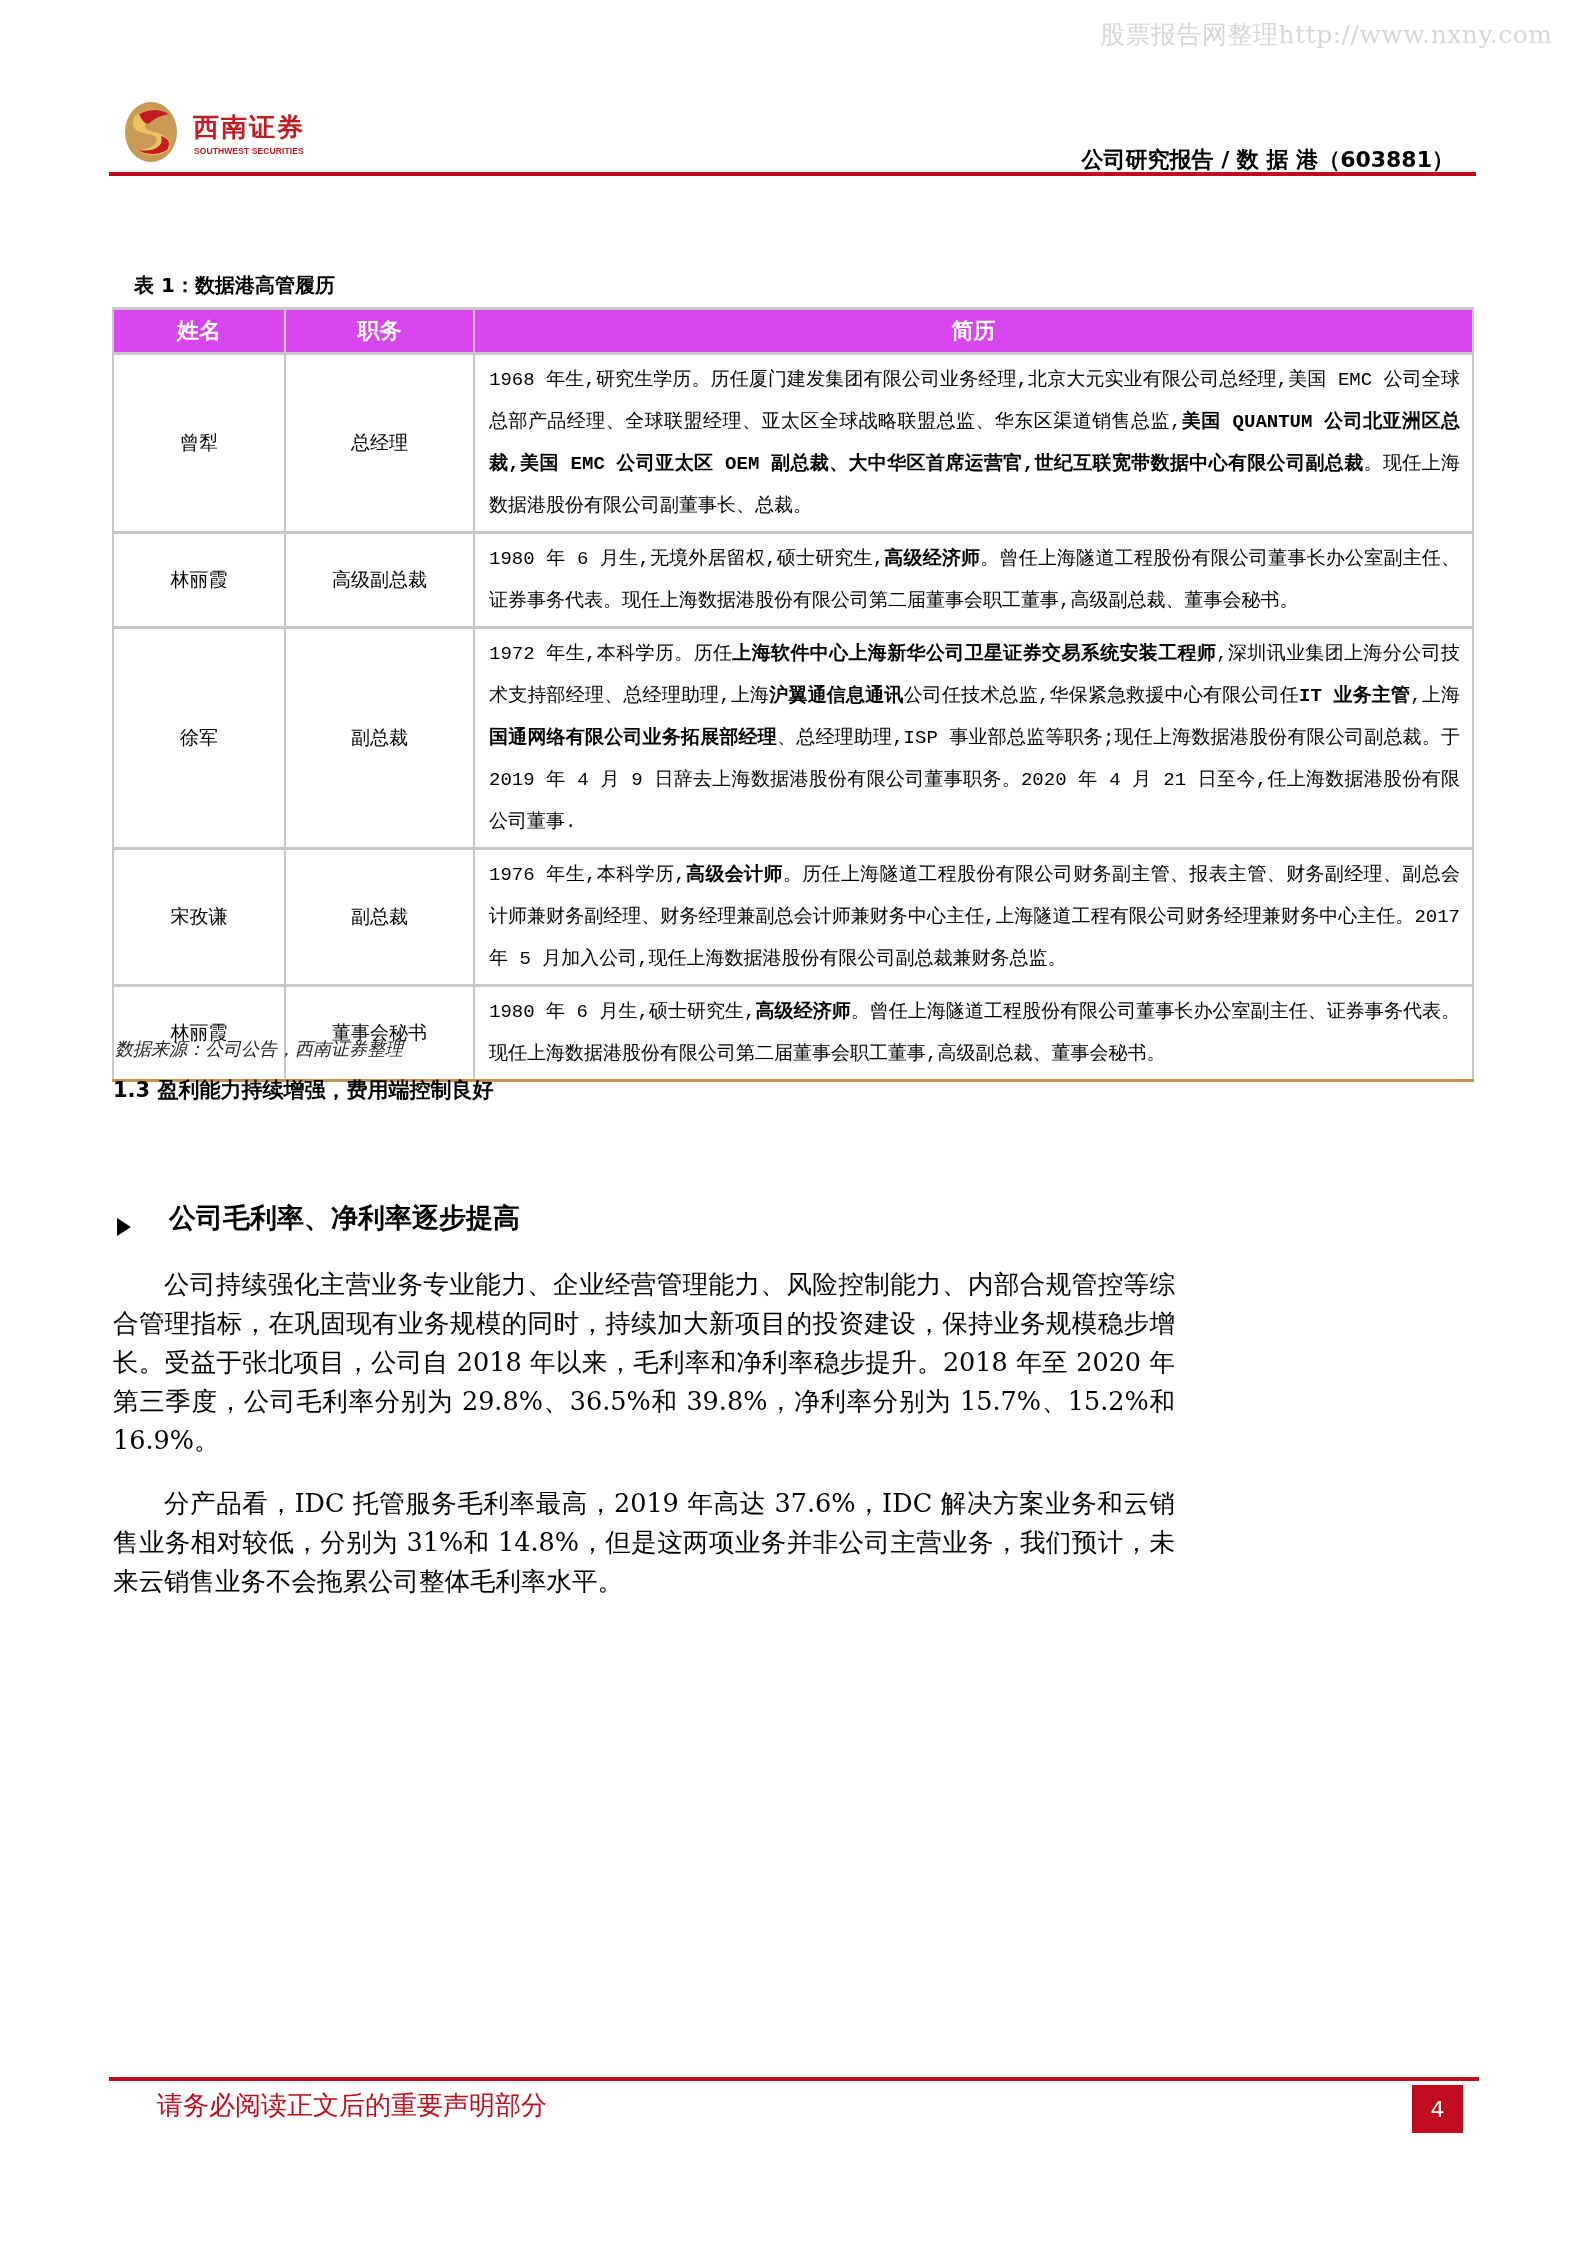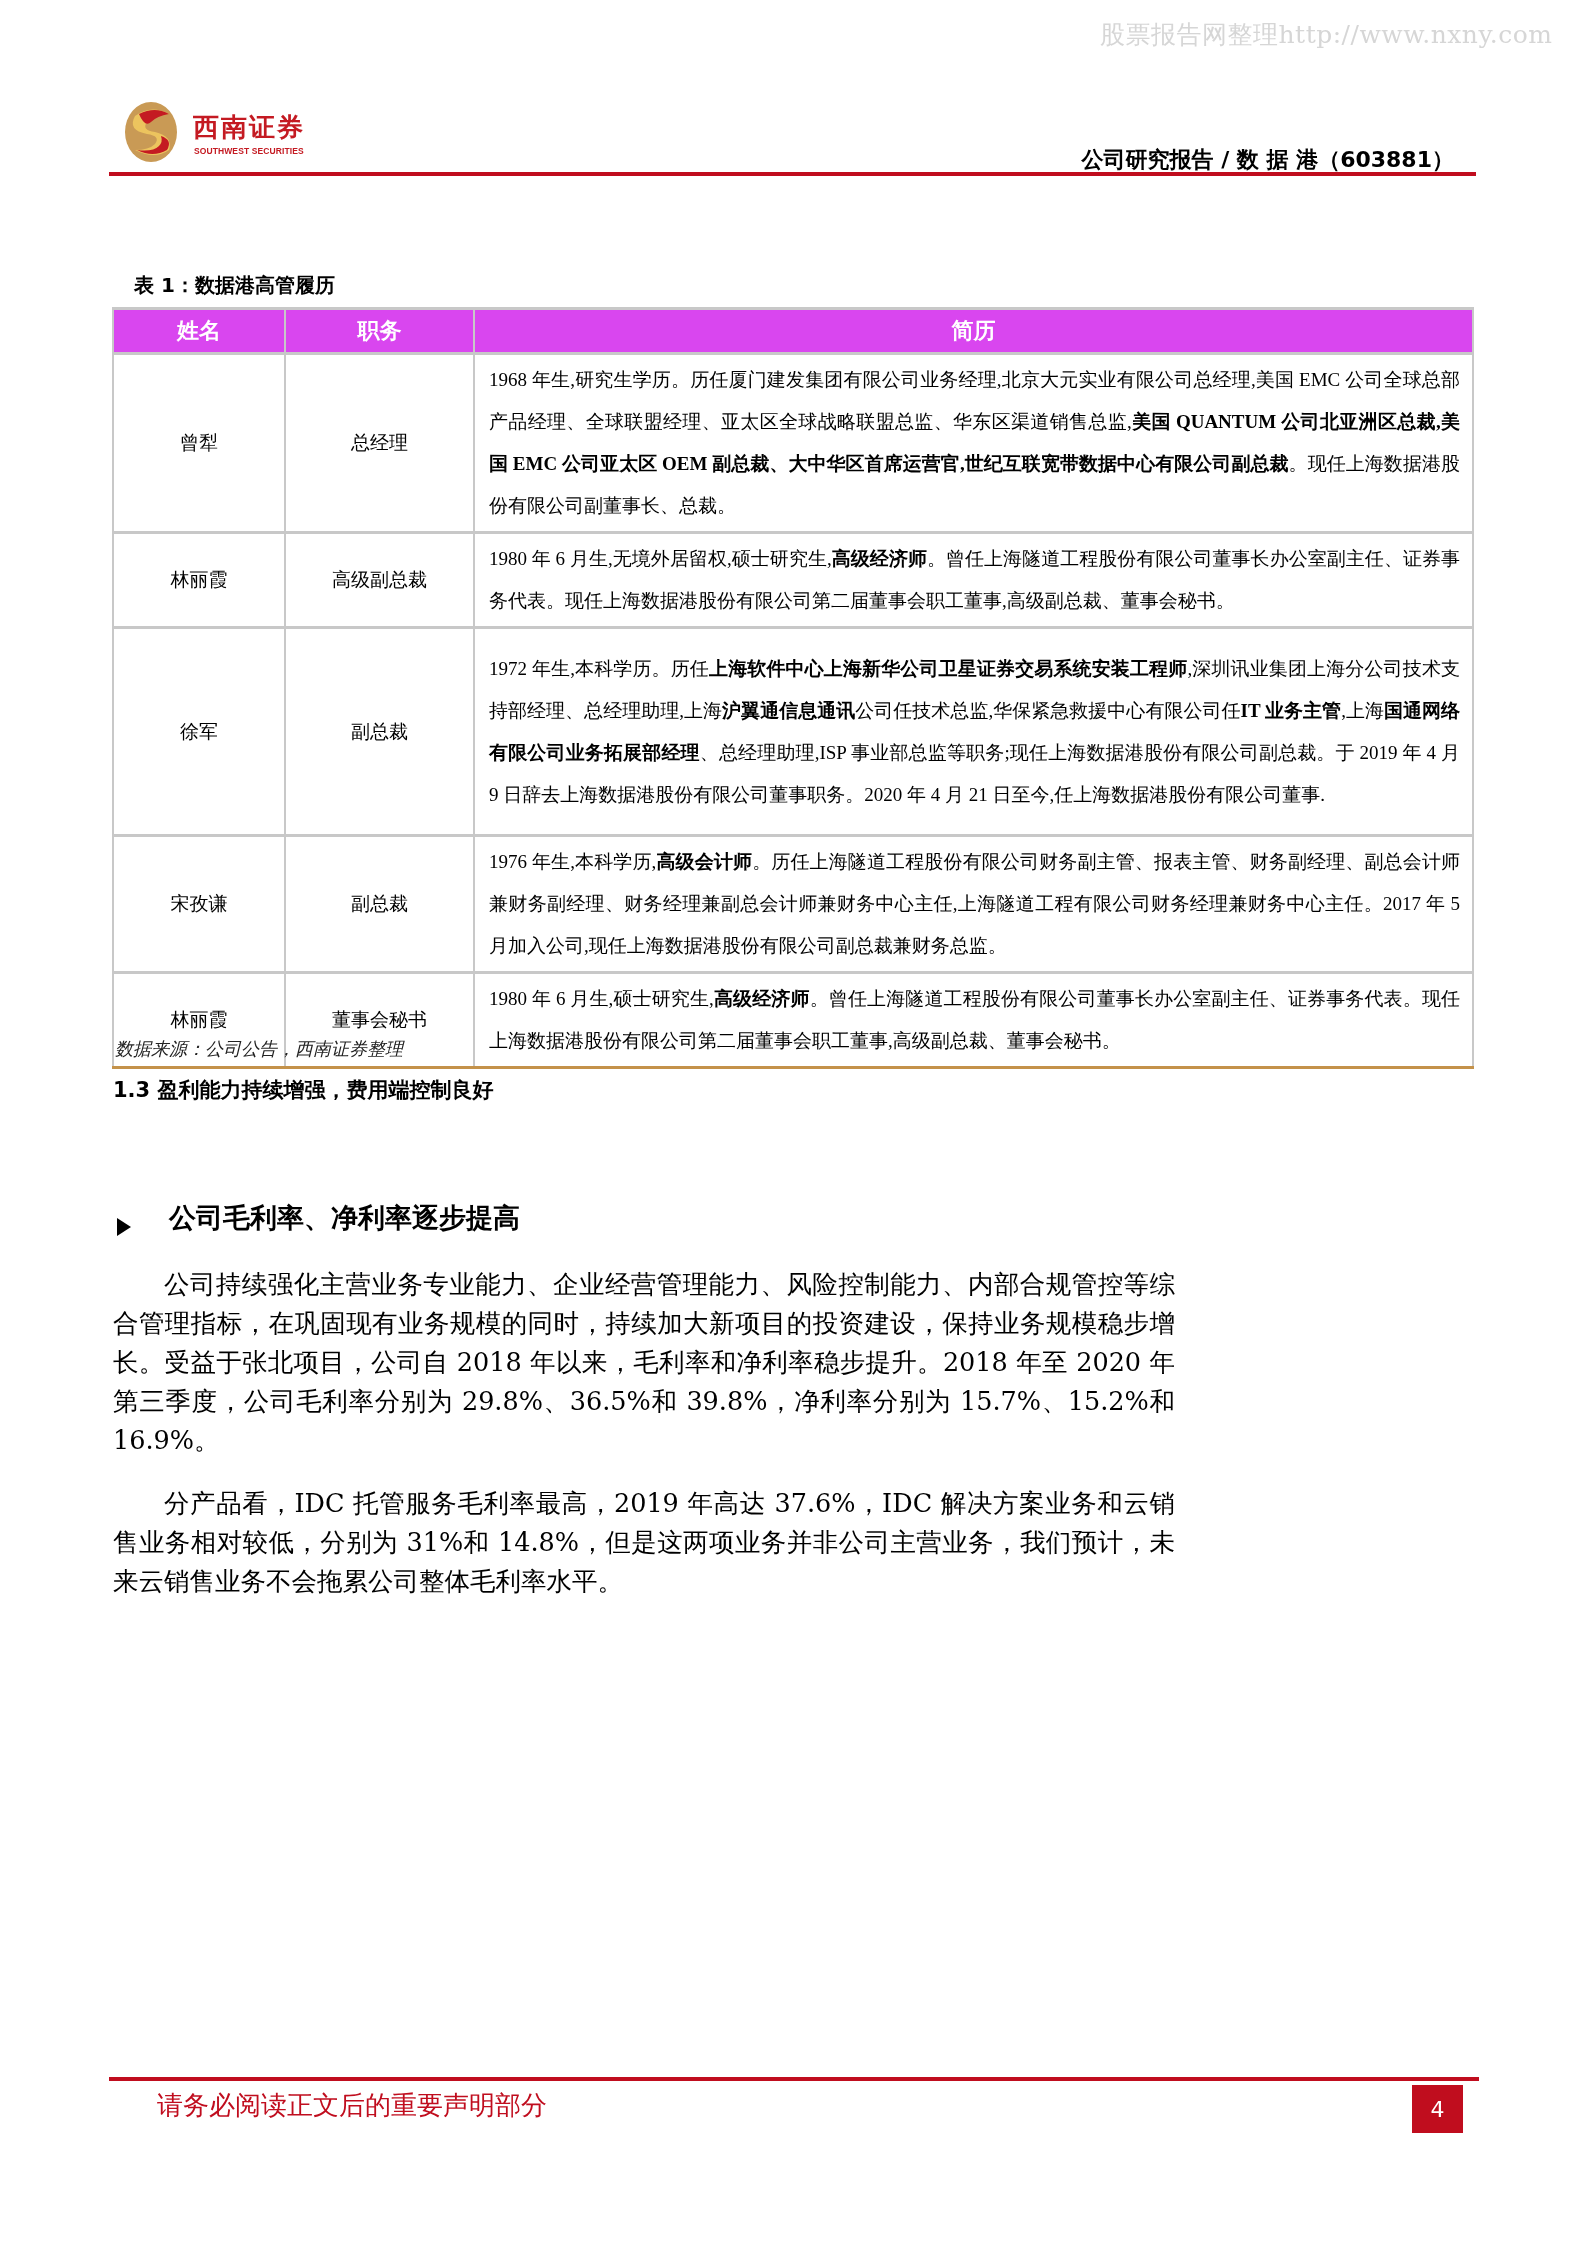--- a/index.html
+++ b/index.html
@@ -23,21 +23,21 @@
   .table-title { left: 107px; top: 272px; font-size: 20px; font-weight: bold; white-space: nowrap; margin-left: 27px; }
 
   table.mgmt { position: absolute; left: 112px; top: 307px; width: 1362px; border-collapse: collapse;
                table-layout: fixed; font-size: 19px; }
   table.mgmt th { background: #d946ef; color: #fff; font-weight: bold; height: 40px; font-size: 22px;
                   border: 2px solid #c8c8c8; border-top: 3px solid #c8c8c8; border-bottom: 3px solid #c8c8c8; }
   table.mgmt td { border: 2px solid #c8c8c8; border-top: 3px solid #c8c8c8; vertical-align: middle; }
   table.mgmt tr:last-child td { border-bottom: 3px solid #c4924a; }
   td.c-name, td.c-title { text-align: center; font-size: 19px; }
   td.c-bio { padding: 4px 12px 4px 14px; line-height: 42px; font-size: 19px; text-align: justify;
-             font-family: Liberation Serif, serif; }
+             font-family: Liberation Mono, monospace; }
   td.c-bio b { font-weight: bold; }
 
   .source-note { left: 115px; top: 1037px; font-size: 18px; font-style: italic; color: #222; white-space: nowrap; }
 
   .section-heading { left: 113px; top: 1076px; font-size: 21px; font-weight: bold; white-space: nowrap; }
   .sub-heading { left: 113px; top: 1200px; font-size: 27px; font-weight: bold; white-space: nowrap; display: flex; align-items: flex-end; }
   .sub-heading .arrow { display: inline-block; width: 0; height: 0; border-top: 9px solid transparent;
                         border-bottom: 9px solid transparent; border-left: 14px solid #000; margin: 0 38px 0 4px; }
 
   .para { left: 113px; width: 1062px; font-size: 25.5px; line-height: 39px; text-indent: 2em;

